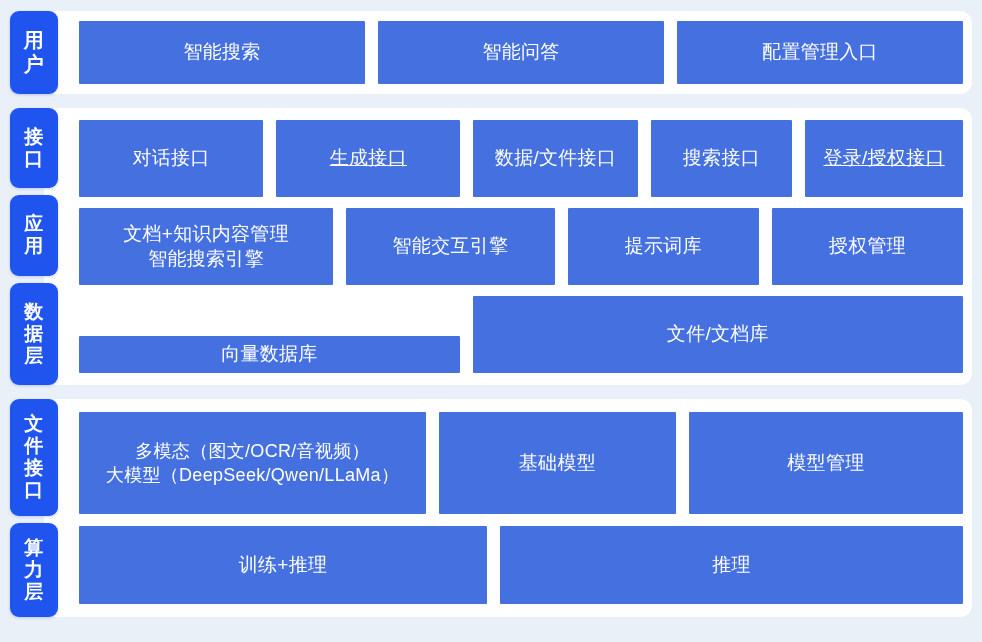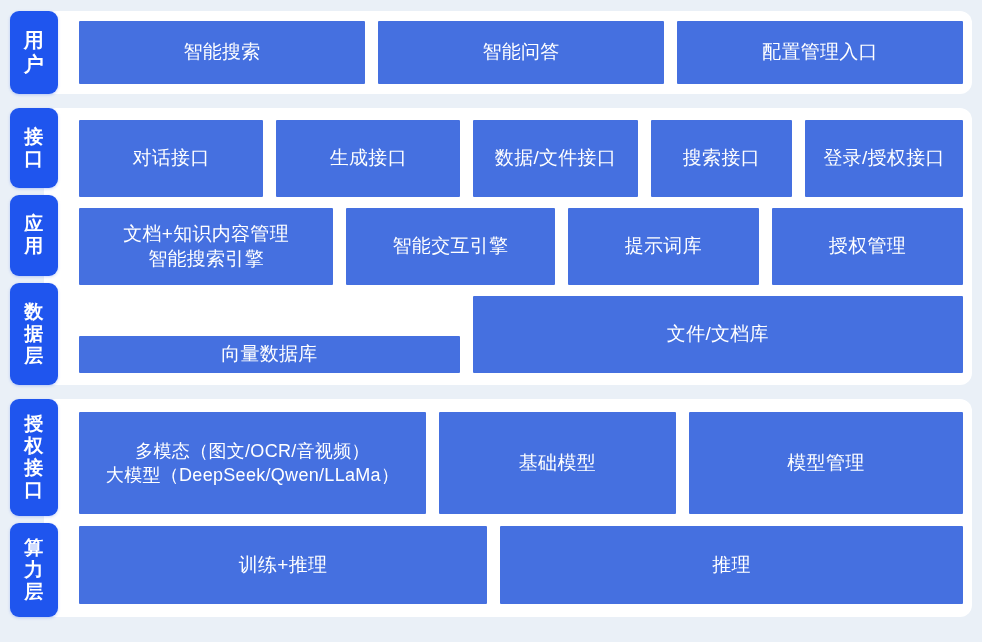--- a/index.html
+++ b/index.html
@@ -113,24 +113,24 @@
   .band-user .card { padding-top: 10px; padding-bottom: 10px; }
   .band-user .node { flex: 1 1 0; }
 
   
   .band-mid { height: 277px; }
   .band-mid .tab-col { height: 277px; }
   .band-mid .card { padding-top: 12px; padding-bottom: 12px; gap: 11px; }
   .band-mid .row { height: 0; }
   .row-interface .node { flex: 1 1 0; }
   .row-interface .n-dialog   { flex: 1.34 1 0; }
-  .row-interface .n-generate { flex: 1.34 1 0; }
+  .row-interface .n-generate { flex: 1.34 1 0; text-decoration: underline; }
   .row-interface .n-data     { flex: 1.18 1 0; }
   .row-interface .n-search   { flex: 1.00 1 0; }
-  .row-interface .n-login    { flex: 1.13 1 0; }
+  .row-interface .n-login    { flex: 1.13 1 0; text-decoration: underline; }
 
   .row-app .n-doc   { flex: 1.36 1 0; }
   .row-app .n-inter  { flex: 1.10 1 0; }
   .row-app .n-prompt { flex: 1.00 1 0; }
   .row-app .n-auth   { flex: 1.00 1 0; }
   .row-app .node { font-size: 19px; }
 
   .row-data .n-rel  { flex: 1.00 1 0; }
   .row-data .n-vec  { flex: 1.00 1 0; margin-top: 40px; }
   .row-data .n-file { flex: 1.30 1 0; }
@@ -199,21 +199,21 @@
         <div class="node n-vec">向量数据库</div>
         <div class="node n-file">文件/文档库</div>
       </div>
 
     </div>
   </div>
 
   <div class="band band-bottom">
     <div class="tab-col">
       <div class="side-tab">
-        <span>授权接口</span>
+        <span>文件接口</span>
       </div>
       <div class="side-tab">
         <span>算力层</span>
       </div>
     </div>
     <div class="card">
 
       <div class="row row-model">
         <div class="node n-multi">多模态（图文/OCR/音视频）
 大模型（DeepSeek/Qwen/LLaMa）</div>

